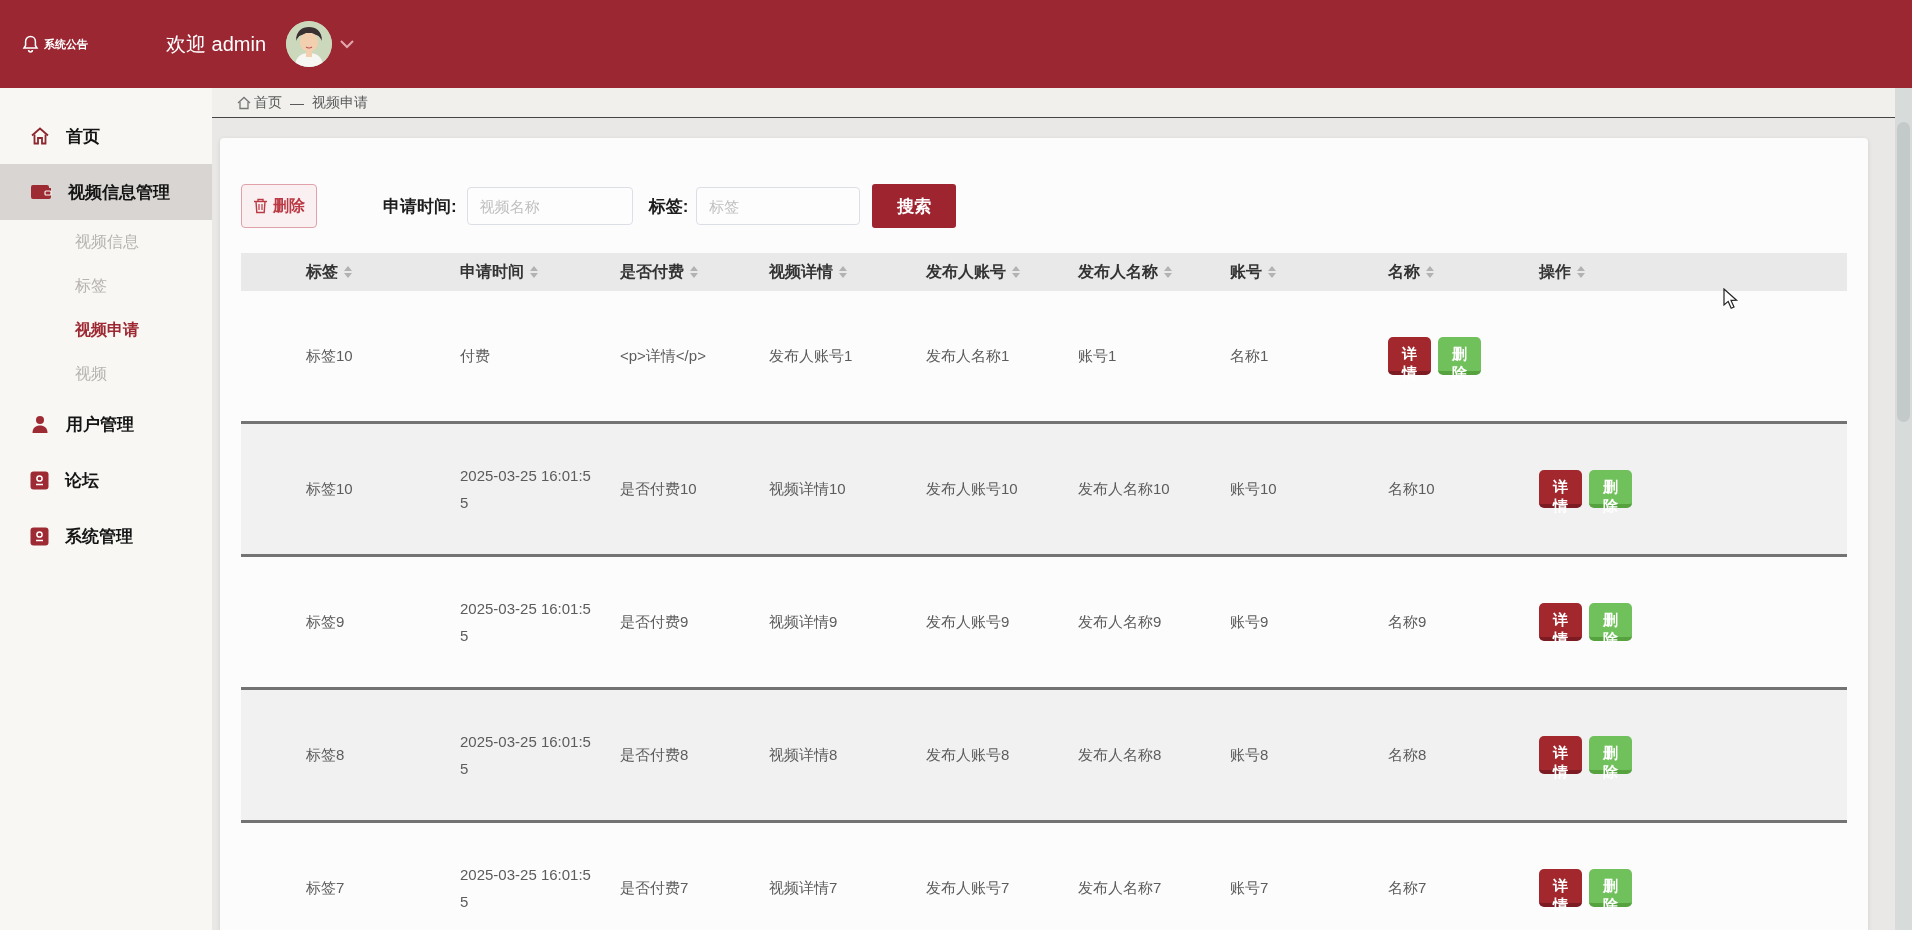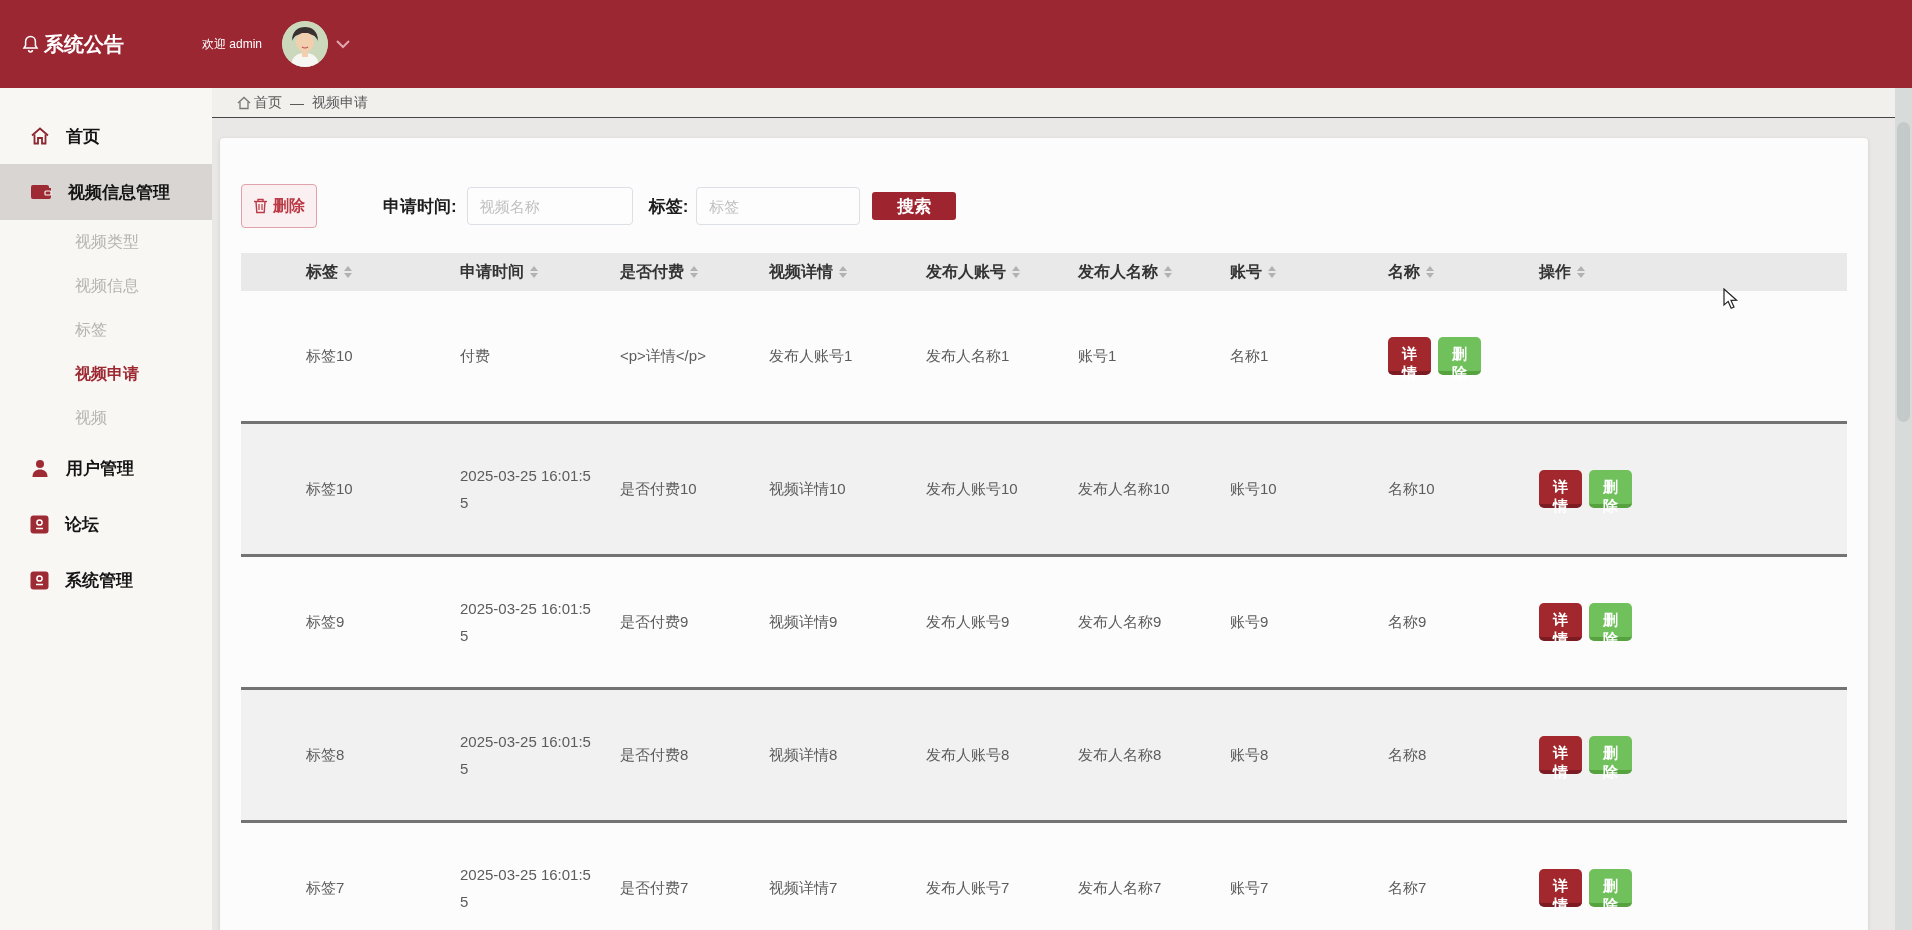--- a/index.html
+++ b/index.html
@@ -10,22 +10,22 @@
     position:relative;
   }
 
   
   .app-header {
     position:absolute; left:0; top:0; width:1912px; height:88px;
     background:#9b2733; display:flex; align-items:center;
     padding:0 54px 0 22px; color:#fff;
   }
   .app-title { font-size:27px; font-weight:bold; letter-spacing:1px; margin-right:auto; }
-  .announce { display:flex; align-items:center; gap:5px; font-size:20px; font-weight:bold; cursor:pointer; margin-right:78px; }
-  .welcome { font-size:12px; margin-right:20px; }
+  .announce { display:flex; align-items:center; gap:5px; font-size:11px; font-weight:bold; cursor:pointer; margin-right:78px; }
+  .welcome { font-size:20px; margin-right:20px; }
   .avatar-wrap { display:flex; align-items:center; gap:8px; cursor:pointer; }
   .avatar { width:46px; height:46px; border-radius:50%; overflow:hidden; background:#ccd8bc; }
 
   
   .sidebar {
     position:absolute; left:0; top:88px; width:212px; height:842px;
     background:#f8f7f4; padding-top:20px;
   }
   .side-item {
     height:56px; display:flex; align-items:center; gap:16px;
@@ -67,21 +67,21 @@
   }
   .fld-label { font-size:17px; font-weight:bold; color:#1d1d1d; }
   .lbl1 { margin-left:66px; }
   .inp { height:38px; border:1px solid #dcdfe6; border-radius:4px; background:#fdfdfd;
          padding:12px 12px; font-size:15px; color:#333; font-family:"Liberation Sans", sans-serif; }
   .inp::placeholder { color:#bfbfbf; }
   .inp1 { width:166px; margin-left:10px; }
   .lbl2 { margin-left:16px; }
   .inp2 { width:164px; margin-left:8px; }
   .btn-search {
-    width:84px; height:28px; margin-left:12px; background:#9e2430; color:#fff;
+    width:84px; height:44px; margin-left:12px; background:#9e2430; color:#fff;
     border:none; border-radius:3px; font-size:17px; font-weight:bold; cursor:pointer;
     font-family:Liberation Serif, serif;
   }
 
   
   .dtable { margin-top:25px; }
   .tgrid {
     display:grid;
     grid-template-columns:154px 160px 149px 157px 152px 152px 158px 151px 1fr;
     padding-left:65px; align-items:center;
@@ -162,23 +162,20 @@
     <span style="display:inline-flex;">
       <svg width="22" height="18" viewBox="0 0 22 18">
           <path d="M1 4 Q1 2 3 2 L17 2 Q19 2 19 4 L19 5 L21 5 L21 14 Q21 16 19 16 L3 16 Q1 16 1 14 Z" fill="#9e2a33"></path>
           <rect x="15" y="8" width="6" height="4" rx="1" fill="#9e2a33" stroke="#f8f7f4" stroke-width="1.2"></rect>
         </svg>
     </span>
     <span>视频信息管理</span>
   </div>
 
   <div class="sub-item">
-    <span>视频类型</span>
-  </div>
-  <div class="sub-item">
     <span>视频信息</span>
   </div>
   <div class="sub-item">
     <span>标签</span>
   </div>
   <div class="sub-item active">
     <span>视频申请</span>
   </div>
   <div class="sub-item">
     <span>视频</span>

